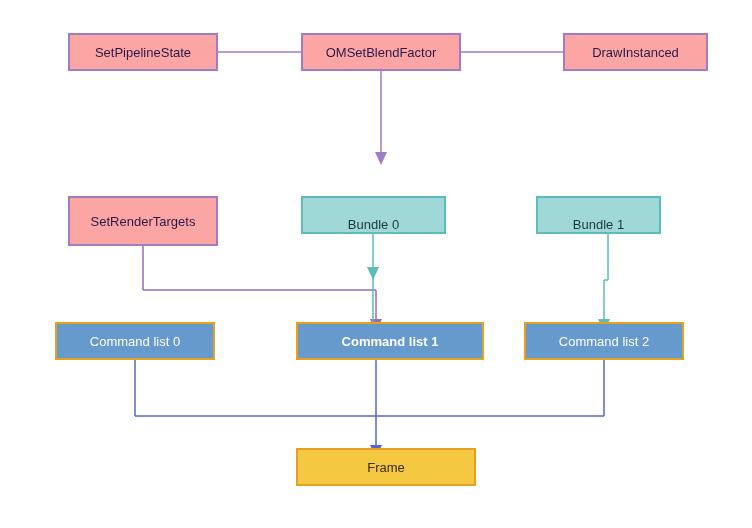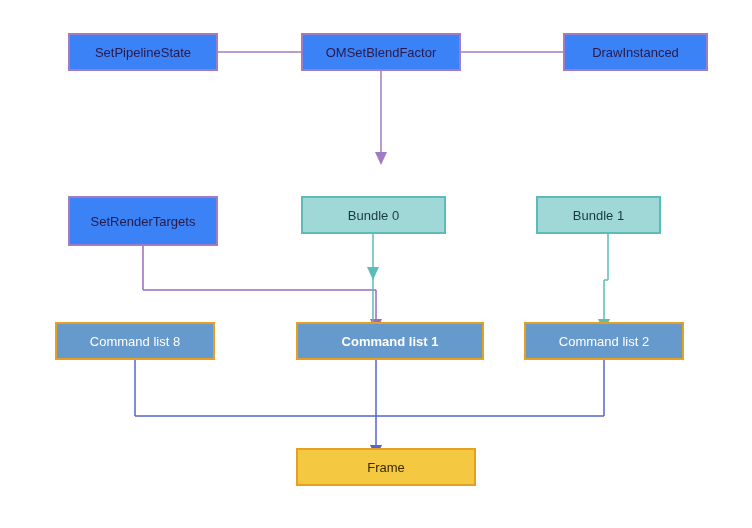--- a/index.html
+++ b/index.html
@@ -21,28 +21,29 @@
       display: flex;
       align-items: center;
       justify-content: center;
       font-size: 13px;
       font-weight: 500;
       text-align: center;
       border-width: 2px;
       border-style: solid;
     }
     .node-purple {
-      background: #3b82f6;
+      background: #fca5a5;
       border-color: #a07cc5;
       color: #2a1a4a;
     }
     .node-teal {
       background: #a0d8d8;
       border-color: #5bbcb8;
       color: #1a3a3a;
+      align-items: flex-end;
     }
     .node-blue {
       background: #6699cc;
       border-color: #e6a020;
       color: #ffffff;
     }
     .node-yellow {
       background: #f5c842;
       border-color: #e6a020;
       color: #3a2a00;
@@ -110,21 +111,21 @@
 
   <div class="node node-teal" style="left:301px; top:196px; width:145px; height:38px;">
     <span>Bundle 0</span>
   </div>
 
   <div class="node node-teal" style="left:536px; top:196px; width:125px; height:38px;">
     <span>Bundle 1</span>
   </div>
 
   <div class="node node-blue" style="left:55px; top:322px; width:160px; height:38px;">
-    <span>Command list 8</span>
+    <span>Command list 0</span>
   </div>
 
   <div class="node node-blue" style="left:296px; top:322px; width:188px; height:38px;font-weight:bold;">
     <span>Command list 1</span>
   </div>
 
   <div class="node node-blue" style="left:524px; top:322px; width:160px; height:38px;text-align:right;">
     <span>Command list 2</span>
   </div>
 

